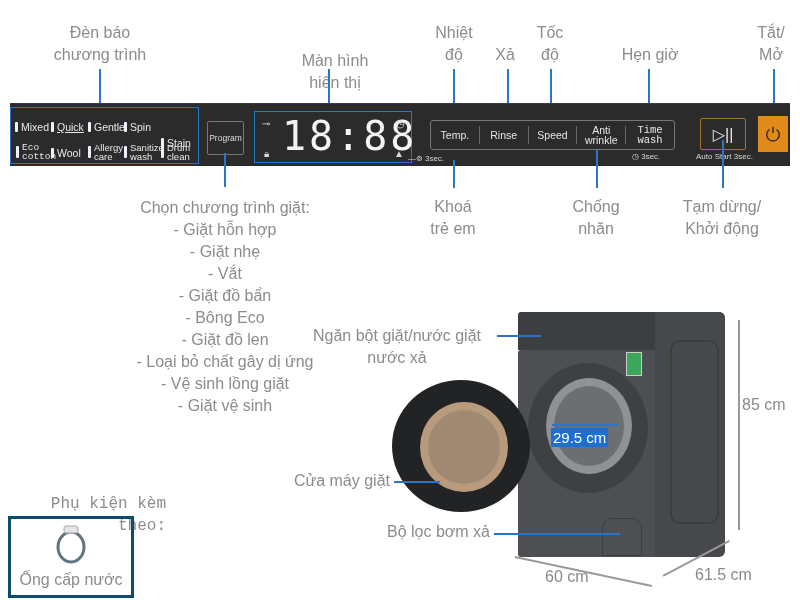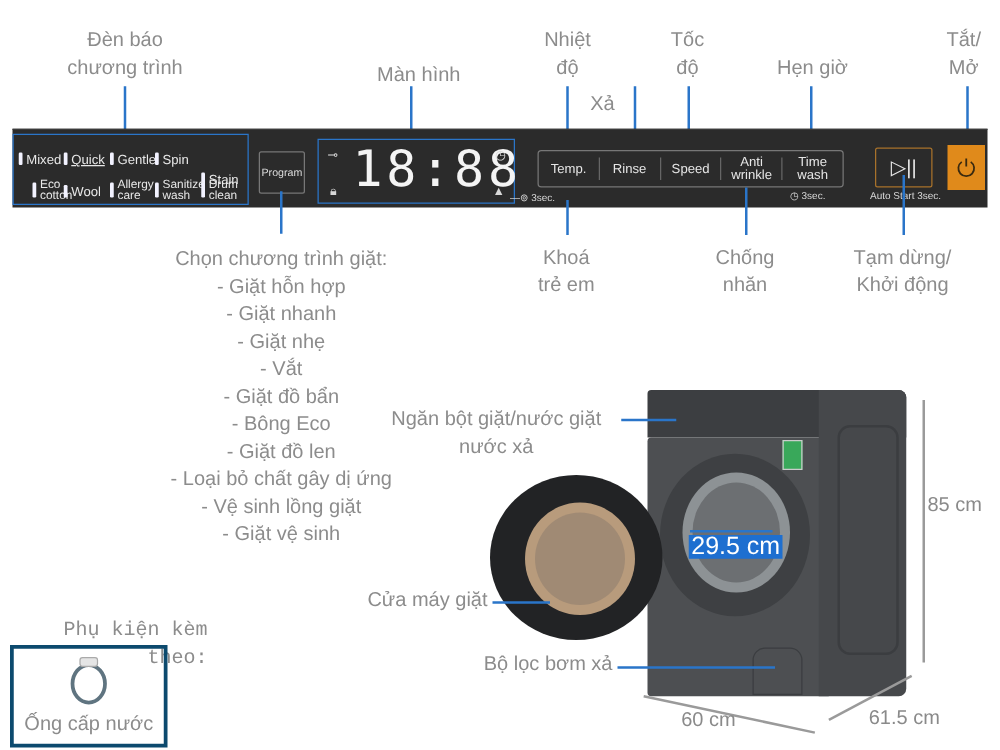--- a/index.html
+++ b/index.html
@@ -14,63 +14,64 @@
   .prog-item { position:absolute; font-size:10.5px; color:#e8e8e8; line-height:10px; white-space:nowrap; }
   .prog-item .bar { display:inline-block; width:3px; height:10px; background:#f2f2ff; margin-right:3px; vertical-align:-1px; border-radius:1px; }
   .prog-item.two { font-size:9.5px; line-height:9px; }
   .prog-item.two .bar { height:12px; vertical-align:top; margin-top:3px; }
   .prog-item .txt { display:inline-block; vertical-align:top; }
   .btn-prog { position:absolute; left:207px; top:121px; width:35px; height:32px; border:1.5px solid #777; border-radius:2px; color:#ddd; font-size:8.5px; display:flex; align-items:center; justify-content:center; }
   .disp-box { position:absolute; left:254px; top:111px; width:156px; height:50px; border:1.5px solid #2a75c9; }
   .seg { position:absolute; font-family:"DejaVu Sans Mono", monospace; color:#f4f4f4; font-size:40px; letter-spacing:3px; left:282px; top:111px; line-height:50px; font-weight:normal; }
   .btn-group { position:absolute; left:430px; top:120px; width:243px; height:28px; border:1.5px solid #777; border-radius:3px; display:flex; }
   .btn-group .b { flex:1; color:#e6e6e6; font-size:10.5px; display:flex; align-items:center; justify-content:center; text-align:center; line-height:10px; border-right:1px solid #666; margin:5px 0; }
-  .btn-group .b:last-child { border-right:none; }
+  .btn-group .b:last-child { border-right:none;font-family:Liberation Mono, monospace; }
   .tiny { position:absolute; font-size:8px; color:#d8d8d8; }
   .play-btn { position:absolute; left:700px; top:118px; width:44px; height:30px; border:1.5px solid #a8722b; border-radius:2px; display:flex; align-items:center; justify-content:center; color:#e8e8e8; font-size:16px; }
   .power-btn { position:absolute; left:758px; top:116px; width:30px; height:36px; background:#e08a1b; display:flex; align-items:center; justify-content:center; }
   
   .machine-front { position:absolute; left:518px; top:312px; width:145px; height:245px; background:#4d4f52; border-radius:3px 0 0 3px; }
   .machine-side { position:absolute; left:655px; top:312px; width:70px; height:245px; background:#46484b; border-radius:0 6px 6px 0; }
   .side-panel { position:absolute; left:670px; top:340px; width:45px; height:180px; border:2px solid #3b3d40; border-radius:10px; }
   .top-strip { position:absolute; left:518px; top:312px; width:207px; height:38px; background:#3c3e41; border-radius:3px 6px 0 0; }
   .drum-outer { position:absolute; left:528px; top:363px; width:120px; height:130px; border-radius:50%; background:#3e4043; }
   .drum-ring { position:absolute; left:546px; top:378px; width:86px; height:96px; border-radius:50%; background:#8d9295; }
   .drum-inner { position:absolute; left:554px; top:386px; width:70px; height:80px; border-radius:50%; background:#6c6f72; }
   .door-outer { position:absolute; left:392px; top:380px; width:138px; height:132px; border-radius:50%; background:#222325; }
   .door-ring { position:absolute; left:420px; top:402px; width:88px; height:90px; border-radius:50%; background:#b89b7c; }
   .door-glass { position:absolute; left:428px; top:410px; width:72px; height:74px; border-radius:50%; background:#a08a74; }
   .energy-label { position:absolute; left:626px; top:352px; width:14px; height:22px; background:#39a85a; border:1px solid #ccc; }
   .filter-cover { position:absolute; left:602px; top:518px; width:38px; height:36px; border:1px solid #3b3d40; border-radius:10px 10px 0 0; }
-  .meas-badge { position:absolute; left:551px; top:428px; background:#1e6fd0; color:#fff; font-size:20px; padding:0 2px; line-height:19px; }
+  .meas-badge { position:absolute; left:551px; top:428px; background:#1e6fd0; color:#fff; font-size:15px; padding:0 2px; line-height:19px; }
   .dim { position:absolute; font-size:16px; color:#8a8a8a; }
   .grey-arrow { position:absolute; background:#9a9a9a; }
   .acc-box { position:absolute; left:8px; top:516px; width:120px; height:76px; border:3px solid #0c4a6e; }
 </style>
 </head>
 <body>
 
 <div class="lbl" style="left:40px;top:22px;width:120px;">
   <div>Đèn báo</div>
   <div>chương trình</div>
 </div>
 <div class="vline" style="left:99px;top:69px;height:35px;"></div>
 
 <div class="lbl" style="left:285px;top:22px;width:100px;margin-top:28px;">
   <div>Màn hình</div>
+  <div>hiển thị</div>
 </div>
 <div class="vline" style="left:328px;top:69px;height:42px;"></div>
 
 <div class="lbl" style="left:424px;top:22px;width:60px;">
   <div>Nhiệt</div>
   <div>độ</div>
 </div>
 <div class="vline" style="left:453px;top:69px;height:58px;"></div>
 
-<div class="lbl" style="left:462px;top:44px;width:40px;margin-top:29px;">Xả</div>
+<div class="lbl" style="left:485px;top:44px;width:40px;">Xả</div>
 <div class="vline" style="left:507px;top:69px;height:60px;"></div>
 
 <div class="lbl" style="left:520px;top:22px;width:60px;">
   <div>Tốc</div>
   <div>độ</div>
 </div>
 <div class="vline" style="left:550px;top:69px;height:58px;"></div>
 
 <div class="lbl" style="left:605px;top:44px;width:90px;">Hẹn giờ</div>
 <div class="vline" style="left:648px;top:69px;height:60px;"></div>
@@ -83,21 +84,21 @@
 
 <div class="panel"></div>
 <div class="prog-box"></div>
 
 <div class="prog-item" style="left:15px;top:122px;"><span class="bar"></span><span>Mixed</span></div>
 <div class="prog-item" style="left:51px;top:122px;text-decoration:underline;"><span class="bar"></span><span>Quick</span></div>
 <div class="prog-item" style="left:88px;top:122px;"><span class="bar"></span><span>Gentle</span></div>
 <div class="prog-item" style="left:124px;top:122px;"><span class="bar"></span><span>Spin</span></div>
 <div class="prog-item" style="left:161px;top:122px;margin-top:16px;"><span class="bar"></span><span>Stain</span></div>
 
-<div class="prog-item two" style="left:26px;top:143px;"><span class="bar"></span><span class="txt"><div>Eco</div><div>cotton</div></span></div>
+<div class="prog-item two" style="left:16px;top:143px;font-family:Liberation Mono, monospace;"><span class="bar"></span><span class="txt"><div>Eco</div><div>cotton</div></span></div>
 <div class="prog-item" style="left:51px;top:148px;"><span class="bar"></span><span>Wool</span></div>
 <div class="prog-item two" style="left:88px;top:143px;"><span class="bar"></span><span class="txt"><div>Allergy</div><div>care</div></span></div>
 <div class="prog-item two" style="left:124px;top:143px;"><span class="bar"></span><span class="txt"><div>Sanitize</div><div>wash</div></span></div>
 <div class="prog-item two" style="left:161px;top:143px;"><span class="bar"></span><span class="txt"><div>Drum</div><div>clean</div></span></div>
 
 <div class="btn-prog">Program</div>
 <div class="vline" style="left:224px;top:153px;height:34px;"></div>
 
 <div class="disp-box"></div>
 <div class="seg">18:88</div>
@@ -148,21 +149,20 @@
   <div>nhăn</div>
 </div>
 <div class="lbl" style="left:668px;top:196px;width:108px;">
   <div>Tạm dừng/</div>
   <div>Khởi động</div>
 </div>
 
 <div class="lbl" style="left:110px;top:197px;width:230px;line-height:22px;">
   <div>Chọn chương trình giặt:</div>
   <div>- Giặt hỗn hợp</div>
-  <div>- Giặt nhanh</div>
   <div>- Giặt nhẹ</div>
   <div>- Vắt</div>
   <div>- Giặt đồ bẩn</div>
   <div>- Bông Eco</div>
   <div>- Giặt đồ len</div>
   <div>- Loại bỏ chất gây dị ứng</div>
   <div>- Vệ sinh lồng giặt</div>
   <div>- Giặt vệ sinh</div>
 </div>
 

